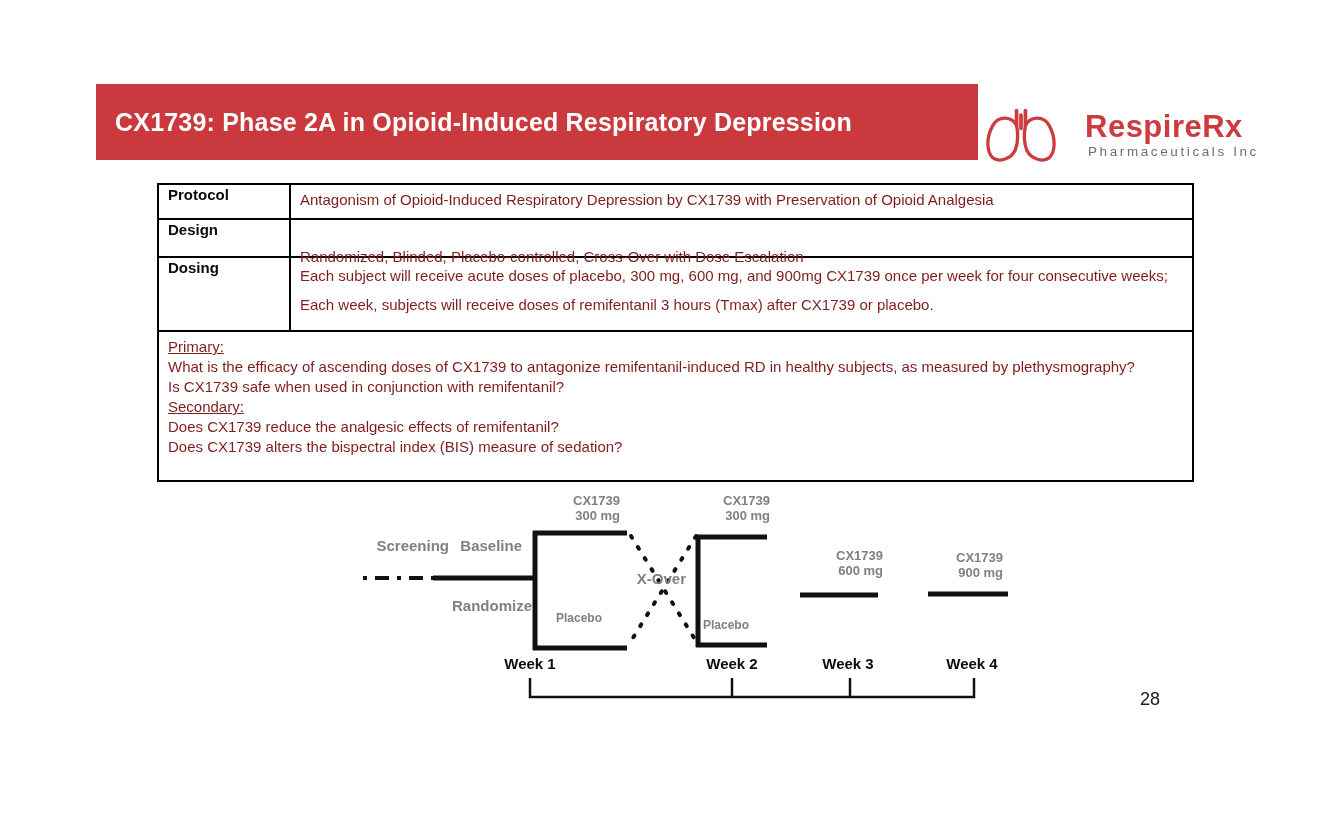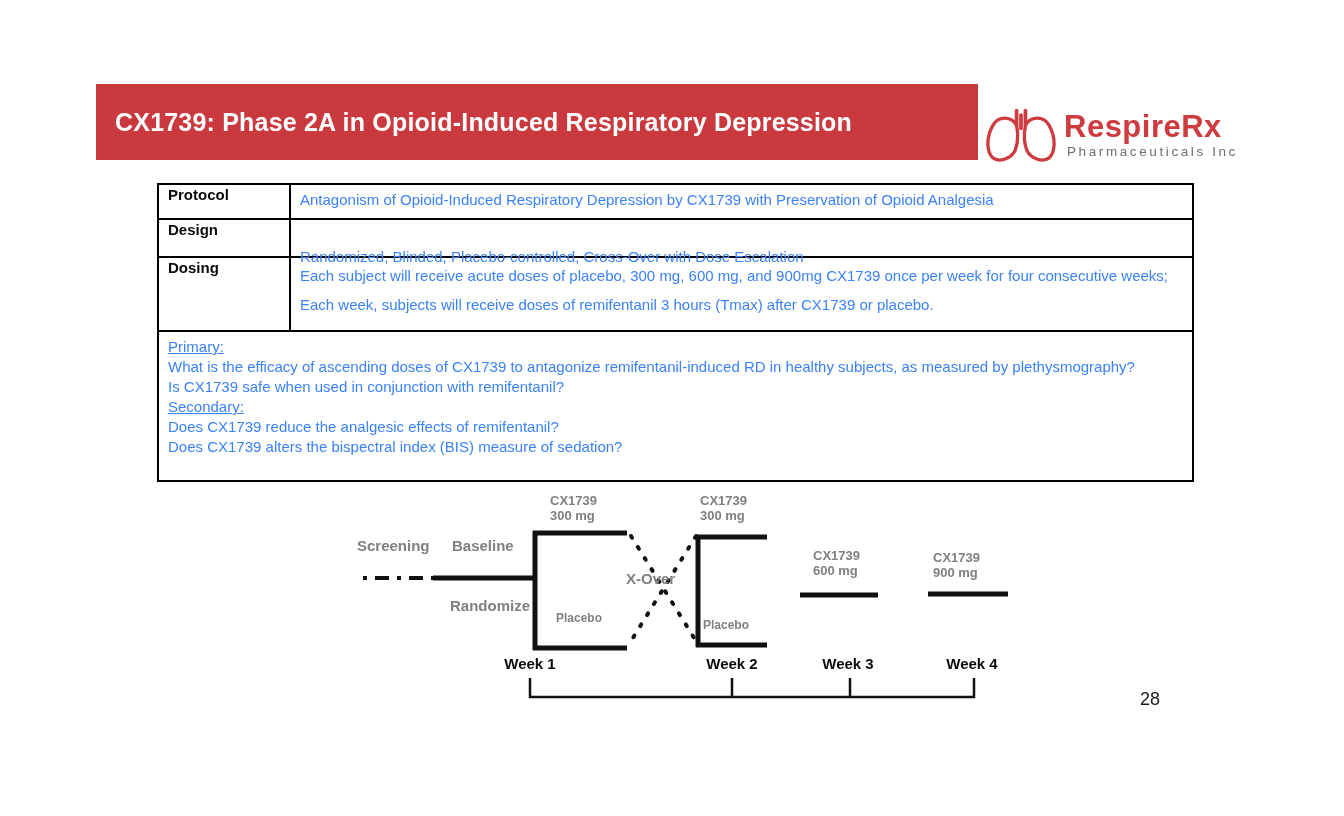--- a/index.html
+++ b/index.html
@@ -32,21 +32,21 @@
   }
 
   
   .logo {
     position: absolute;
     left: 984px; top: 106px;
     display: flex;
     align-items: center;
   }
   .logo-icon { width: 74px; height: 58px; margin-right: 6px; }
-  .logo-text { display: flex; flex-direction: column; }
+  .logo-text { display: flex; flex-direction: column; margin-left: 21px; }
   .logo-brand {
     color: #CE3B3F;
     font-size: 31px;
     font-weight: bold;
     line-height: 32px;
     letter-spacing: 0.5px;
   }
   .logo-subtitle {
     color: #6D6E71;
     font-size: 13.5px;
@@ -72,21 +72,21 @@
     font-weight: bold;
     font-size: 15px;
     color: #0b0b0b;
     padding: 0 8px 6px 9px;
     line-height: 20px;
   }
   .tlabel .wrapbox { width: 82px; }
   .tcontent {
     flex: 1 1 auto;
     font-size: 15px;
-    color: #3b82f6;
+    color: #7f1d1d;
     padding: 5px 10px 6px 9px;
     line-height: 20px;
   }
   .row-protocol  { height: 35px; }
   .row-design    { height: 38px; }
   .row-design .tcontent { padding-top: 27px; }
   .row-dosing    { height: 74px; justify-content: flex-end; }
   .row-dosing .tcontent { padding-top: 7px; line-height: 21px; }
   .row-dosing .para1 { margin-bottom: 8px; }
   .row-objectives{ height: 148px; }
@@ -97,21 +97,21 @@
     position: absolute;
     left: 340px; top: 480px;
     width: 690px; height: 235px;
   }
   .diagram svg { position: absolute; left: 0; top: 0; }
   .dlabel {
     position: absolute;
     color: #808080;
     font-weight: bold;
     font-size: 15px;
-    text-align: left;
+    text-align: right;
     line-height: 17px;
   }
   .dlabel-small { font-size: 13px; line-height: 15px; }
   .dlabel-tiny  { font-size: 12px; text-align: left; }
   .wlabel {
     position: absolute;
     color: #0b0b0b;
     font-weight: bold;
     font-size: 15px;
     text-align: center;

